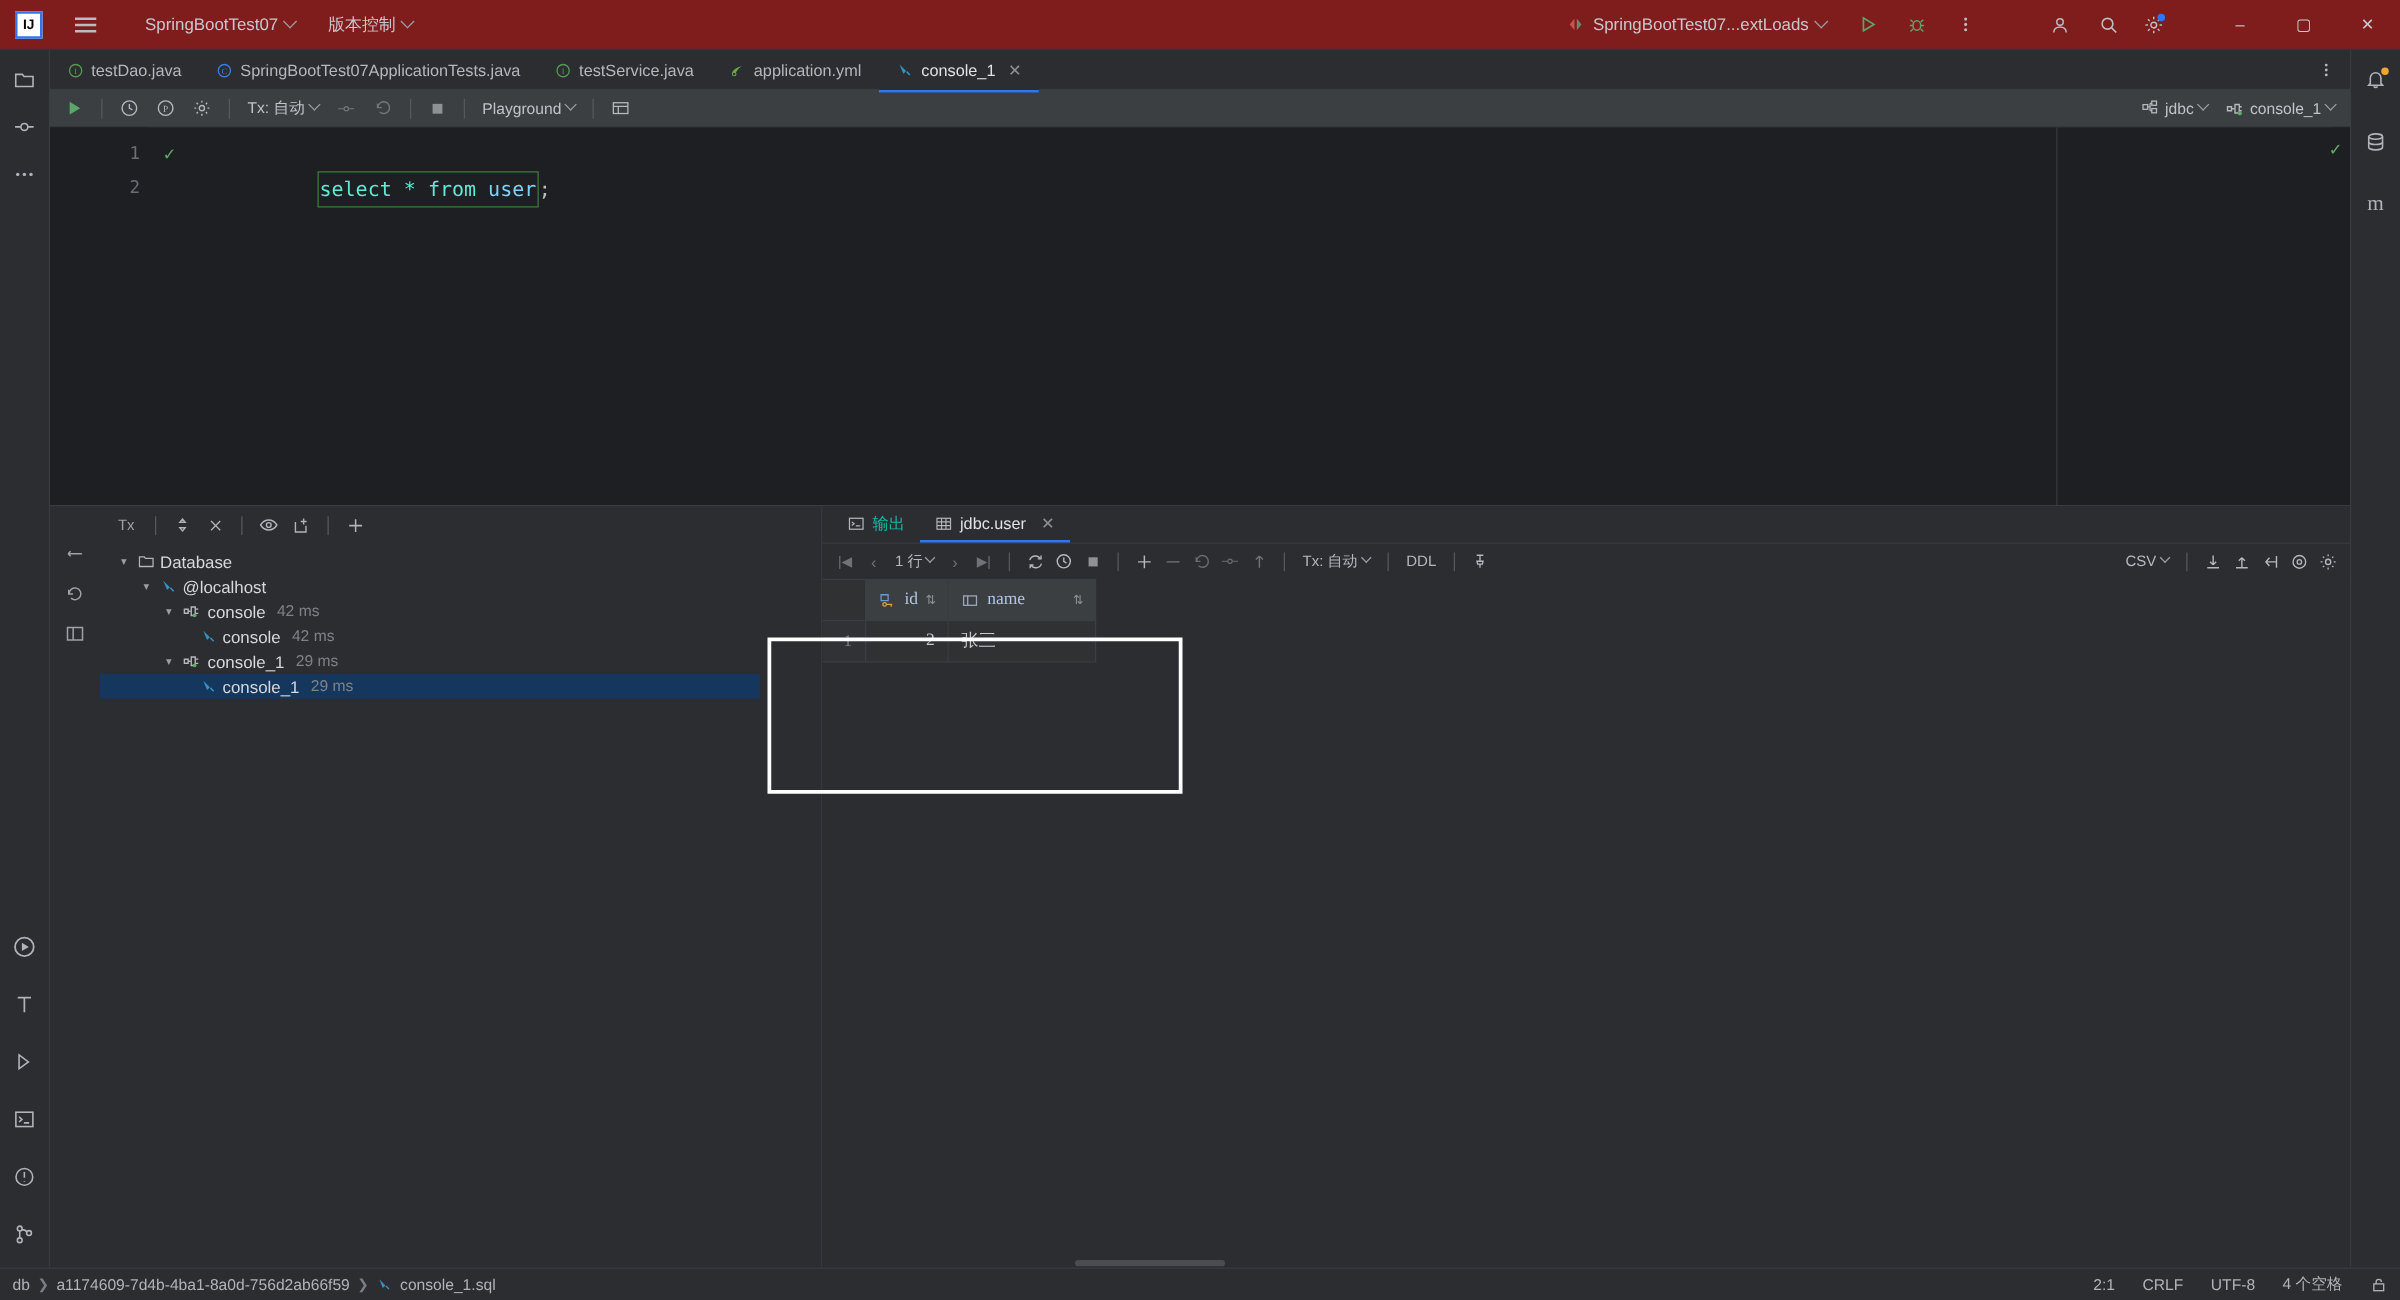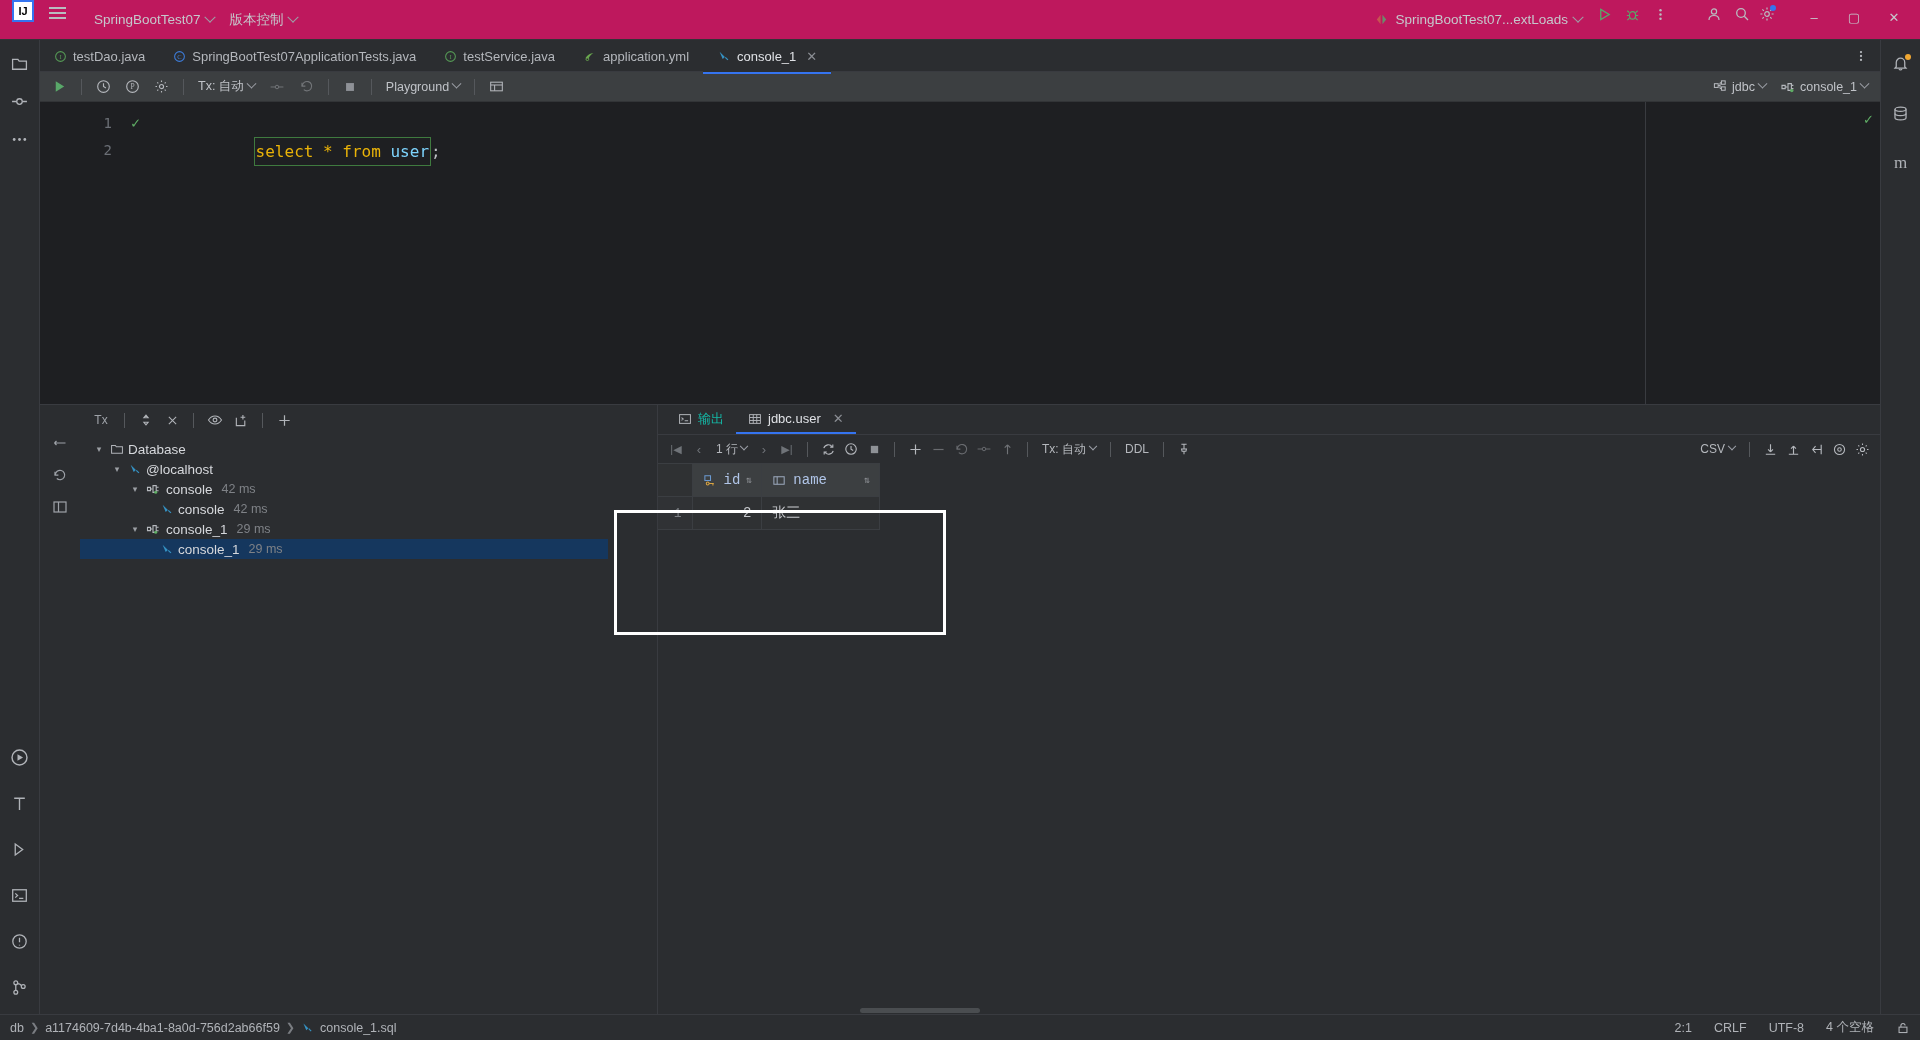--- a/index.html
+++ b/index.html
@@ -10,24 +10,25 @@
     font-family: "Liberation Sans", sans-serif;
     color: #dfe1e5;
     overflow: hidden;
     -webkit-font-smoothing: antialiased;
   }
   .app { position: relative; width: 1920px; height: 1040px; display: flex; flex-direction: column; }
 
   
   .titlebar {
     height: 40px; min-height: 40px;
-    background: #be185d;
-    display: flex; 
+    background: #7f1d1d;
+    display: flex; align-items: center;
     padding: 0 6px 0 8px;
     border-bottom: 1px solid #323437;
+    gap: 11px;
   }
   .ij-logo {
     width: 22px; height: 22px; margin: 0 10px 0 4px;
     border: 2px solid #3574f0; background: #ffffff; color: #000;
     font-size: 11px; font-weight: bold; line-height: 18px; text-align: center;
     font-family: "Liberation Sans", sans-serif;
     display: flex; align-items: center; justify-content: center;
   }
   .hamburger { width: 26px; height: 26px; margin-right: 16px; display:flex; flex-direction:column; justify-content:center; align-items:center; gap:3px; cursor: pointer; border-radius:4px;}
   .hamburger span { display:block; width:17px; height:2px; background:#b9bcc0; }
@@ -96,21 +97,21 @@
   .editor { flex: 1; display: flex; position: relative; background: #1e1f22; min-height:0;}
   .gutter {
     width: 80px; min-width:80px; background: #1e1f22; padding-top: 8px;
     font-family: "DejaVu Sans Mono", monospace; font-size: 14px; color: #6b6f76;
     text-align: right;
   }
   .gline { height: 27px; line-height:27px; padding-right: 8px; position: relative;}
   .gcheck { position:absolute; right:-20px; top:0; color:#5fad65; font-size:15px; font-weight:bold;}
   .codearea { flex:1; padding-top: 8px; position: relative; }
   .codeline { height: 27px; line-height: 27px; font-family: "DejaVu Sans Mono", monospace; font-size: 16px; white-space: pre; padding-left: 20px;}
-  .kw { color: #eab308; }
+  .kw { color: #5eead4; }
   .ident { color: #7dd3fc; }
   .punc { color: #bcbec4; }
   .stmt-box { display:inline-block; border:1px solid #3f7a3f; padding: 0 1px; margin-left:-2px;}
   .vline { position:absolute; top:0; bottom:0; width:1px; background:#393b40; }
   .editor-rightgutter { width: 16px; background:#1e1f22; position:relative;}
   .ok-mark { position:absolute; right:6px; top:10px; color:#5fad65; font-size:13px;}
 
   
   .services { background:#2b2d30; display:flex; flex-direction:column; height: 610px; min-height:610px; border-top:1px solid #393b40;}
   .svc-header { height:34px; min-height:34px; display:flex; align-items:center; padding:0 14px; font-size:13px; color:#c6c8cc; border-bottom:1px solid #393b40;}
@@ -133,21 +134,21 @@
   
   .svc-result { flex:1; display:flex; flex-direction:column; min-width:0; background:#2b2d30;}
   .res-tabs { height:30px; min-height:30px; display:flex; align-items:stretch; border-bottom:1px solid #393b40; padding-left:8px;}
   .rtab { display:flex; align-items:center; gap:6px; padding:0 12px; font-size:13px; color:#14b8a6; cursor:pointer; border-bottom:2px solid transparent;}
   .rtab.active { color:#dfe1e5; border-bottom:2px solid #3574f0;}
   .res-toolbar { height:28px; min-height:28px; display:flex; align-items:center; gap:3px; padding:0 8px; font-size:12px; color:#b5b8bd;}
   .res-toolbar .sep{ width:1px;height:15px;background:#55585c;margin:0 7px;}
   .res-toolbar .tbi{ width:20px;height:20px;display:flex;align-items:center;justify-content:center;border-radius:4px;cursor:pointer;}
   .res-toolbar .right{margin-left:auto;display:flex;align-items:center;gap:3px;}
   .grid-wrap { flex:1; min-height:0; background:#2b2d30; }
-  table.grid { border-collapse: collapse; font-family:Liberation Mono, monospace; font-size:14px;}
+  table.grid { border-collapse: collapse; font-family:Liberation Serif, serif; font-size:14px;}
   table.grid th, table.grid td { border:1px solid #3b3e42; height:33px; padding:0 10px;}
   table.grid th { background:#3c3f41; color:#b0c5e8; font-weight:normal; text-align:left;}
   table.grid th.rownum-h { width:34px; background:#2f3133; border-left:none;}
   table.grid td.rownum { background:#303235; color:#7b7e83; text-align:right; width:34px; border-left:none; font-size:13px;}
   table.grid td { background:#2f3133; color:#c6c8cc; }
   table.grid td.num { text-align:right; }
   .th-inner { display:flex; align-items:center; gap:6px; }
   .th-sort { margin-left:auto; color:#8e9196; font-size:10px; letter-spacing:-1px;}
 
   

